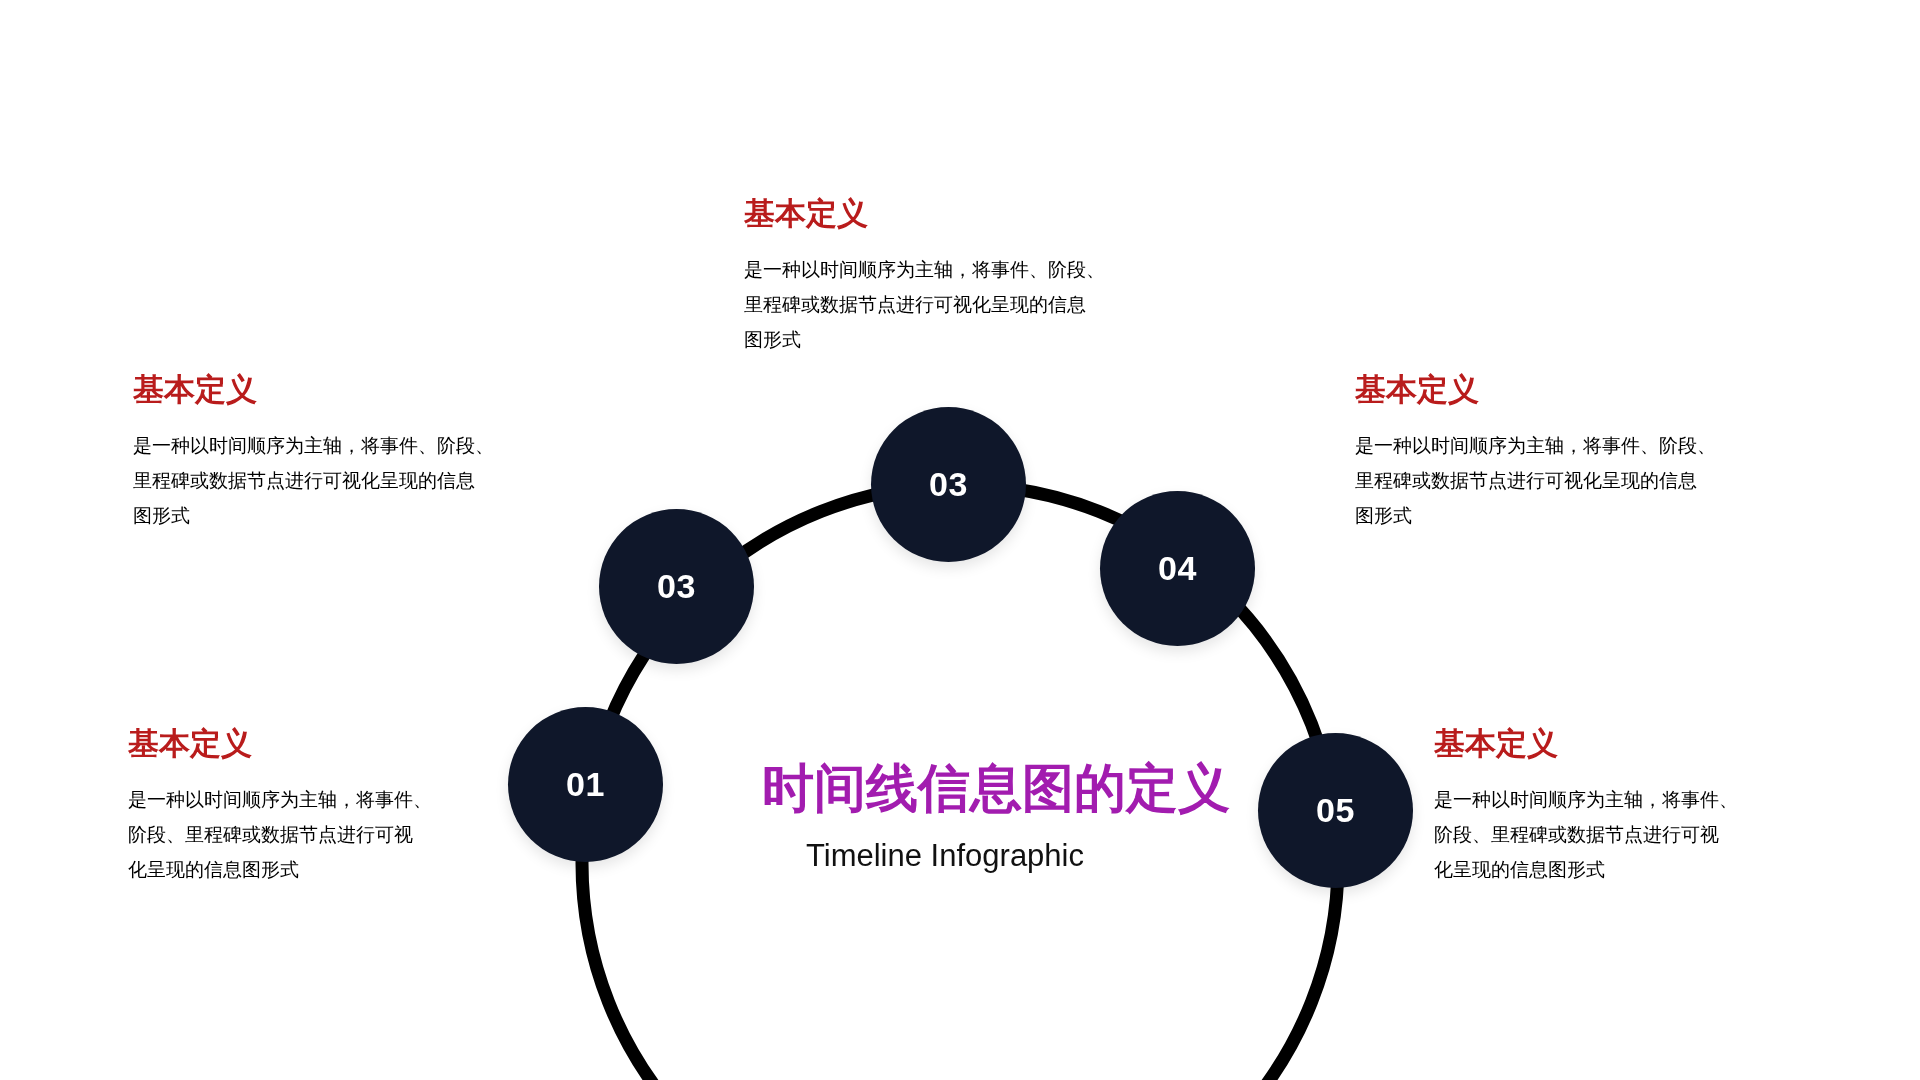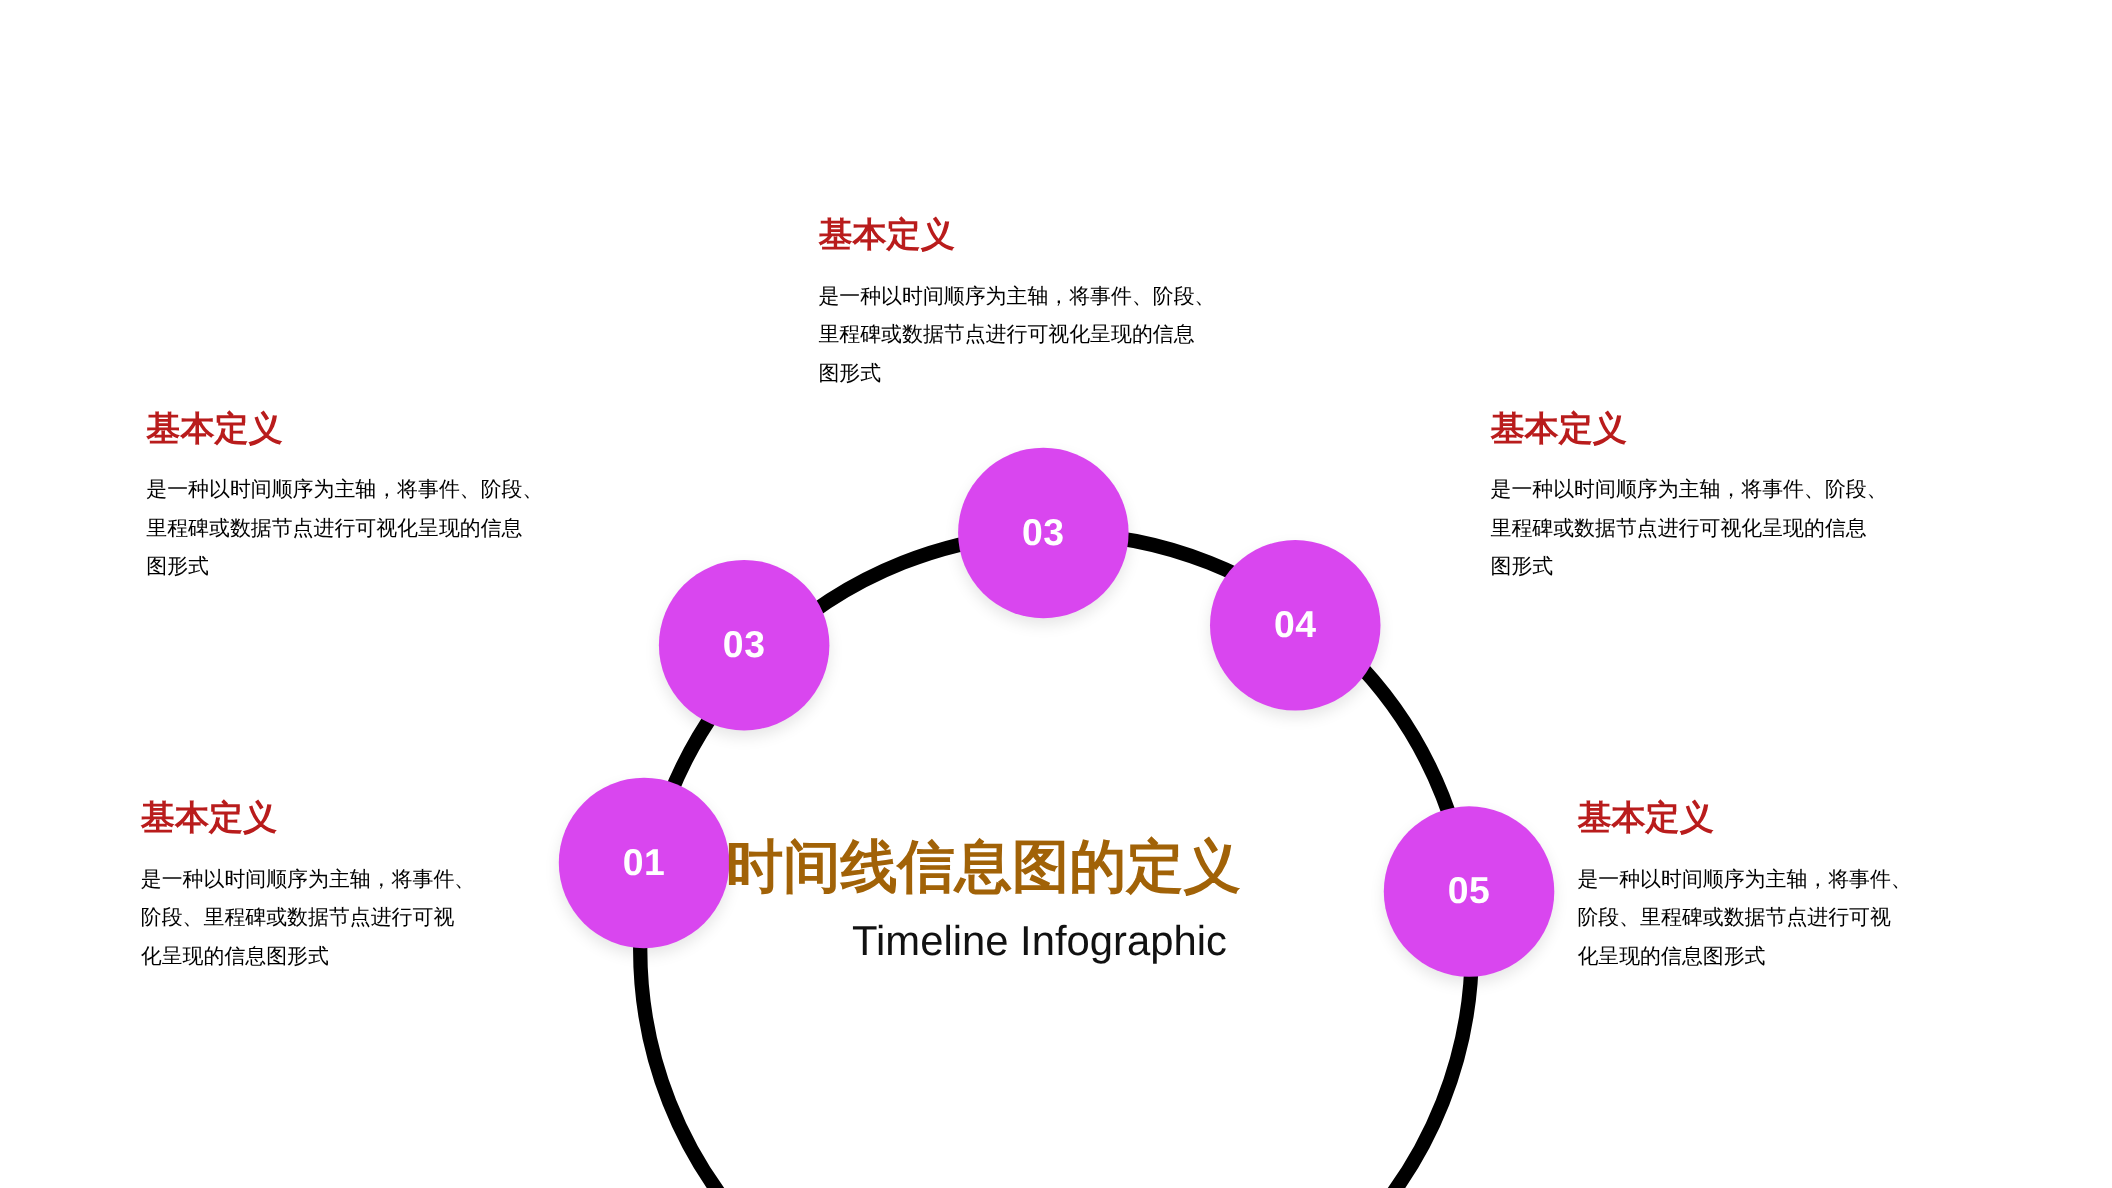--- a/index.html
+++ b/index.html
@@ -13,21 +13,21 @@
     .ring {
       position: absolute;
       left: 0; top: 0; width: 1920px; height: 1080px;
       pointer-events: none;
     }
     .node {
       position: absolute;
       width: 155px; height: 155px;
       margin-left: -77px; margin-top: -77px;
       border-radius: 50%;
-      background: #d946ef;
+      background: #0f172a;
       box-shadow: 0 6px 14px rgba(0,0,0,0.10);
       display: flex; align-items: center; justify-content: center;
     }
     .node-label {
       color: #ffffff;
       font-weight: bold;
       font-size: 34px;
       letter-spacing: 0.5px;
     }
     .text-block {
@@ -42,30 +42,30 @@
     }
     .tb-body {
       font-size: 19px;
       line-height: 35px;
       color: #000000;
       margin: 0;
     }
     .center-title {
       position: absolute;
       left: 660px; width: 570px; top: 756px;
-      text-align: left;
+      text-align: right;
       font-size: 52px; font-weight: bold;
       line-height: 64px;
-      color: #a16207;
+      color: #a21caf;
     }
     .center-subtitle {
       position: absolute;
       left: 660px; width: 570px; top: 838px;
       text-align: center;
-      font-size: 38px;
+      font-size: 31px;
       line-height: 36px;
       color: #111111;
     }
   </style>
 </head>
 <body>
 
 <svg class="ring" viewBox="0 0 1920 1080" xmlns="http://www.w3.org/2000/svg">
   <circle cx="960" cy="863" r="378" fill="none" stroke="#000000" stroke-width="13"></circle>
 </svg>

